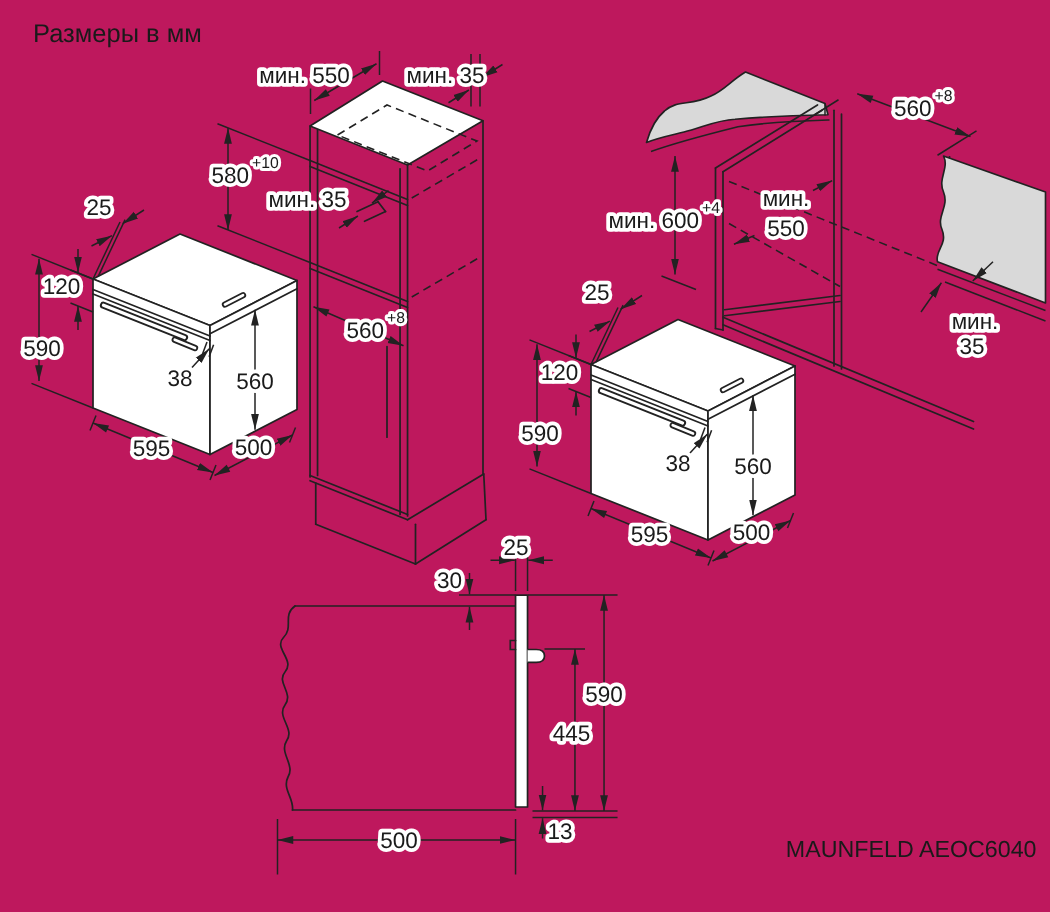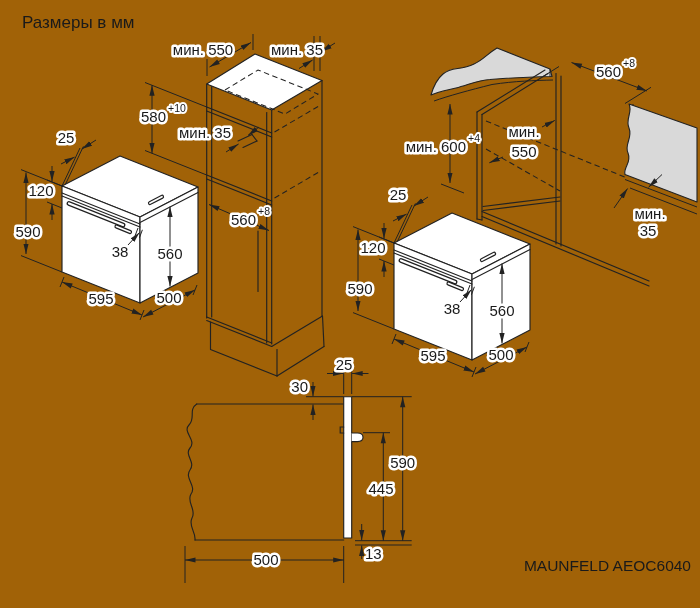--- a/index.html
+++ b/index.html
@@ -1,16 +1,16 @@
 <!DOCTYPE html>
 <html><head>
 <meta charset="utf-8">
 <style>
   html,body{margin:0;padding:0;background:#fff;}
-  .page{position:relative;width:700px;height:608px;background:#a16207;overflow:hidden;}
+  .page{position:relative;width:700px;height:608px;background:#be185d;overflow:hidden;}
   svg{display:block;}
   text{font-family:"Liberation Sans","DejaVu Sans",sans-serif;fill:#1a1a1a;}
   .title{font-size:17px;}
   .cap{font-size:15.5px;}
   .dim{font-size:15px;paint-order:stroke;stroke:#ffffff;stroke-width:5px;stroke-linejoin:round;}
   .sup{font-size:10.5px;paint-order:stroke;stroke:#ffffff;stroke-width:4px;stroke-linejoin:round;}
   .ln{fill:none;stroke:#222;stroke-width:1.15;stroke-linecap:round;}
   .fw{fill:#fff;stroke:#222;stroke-width:1.15;stroke-linejoin:round;}
   .dm{fill:none;stroke:#222;stroke-width:1;}
   .da{fill:none;stroke:#222;stroke-width:1.05;stroke-dasharray:5.5 3.5;}

